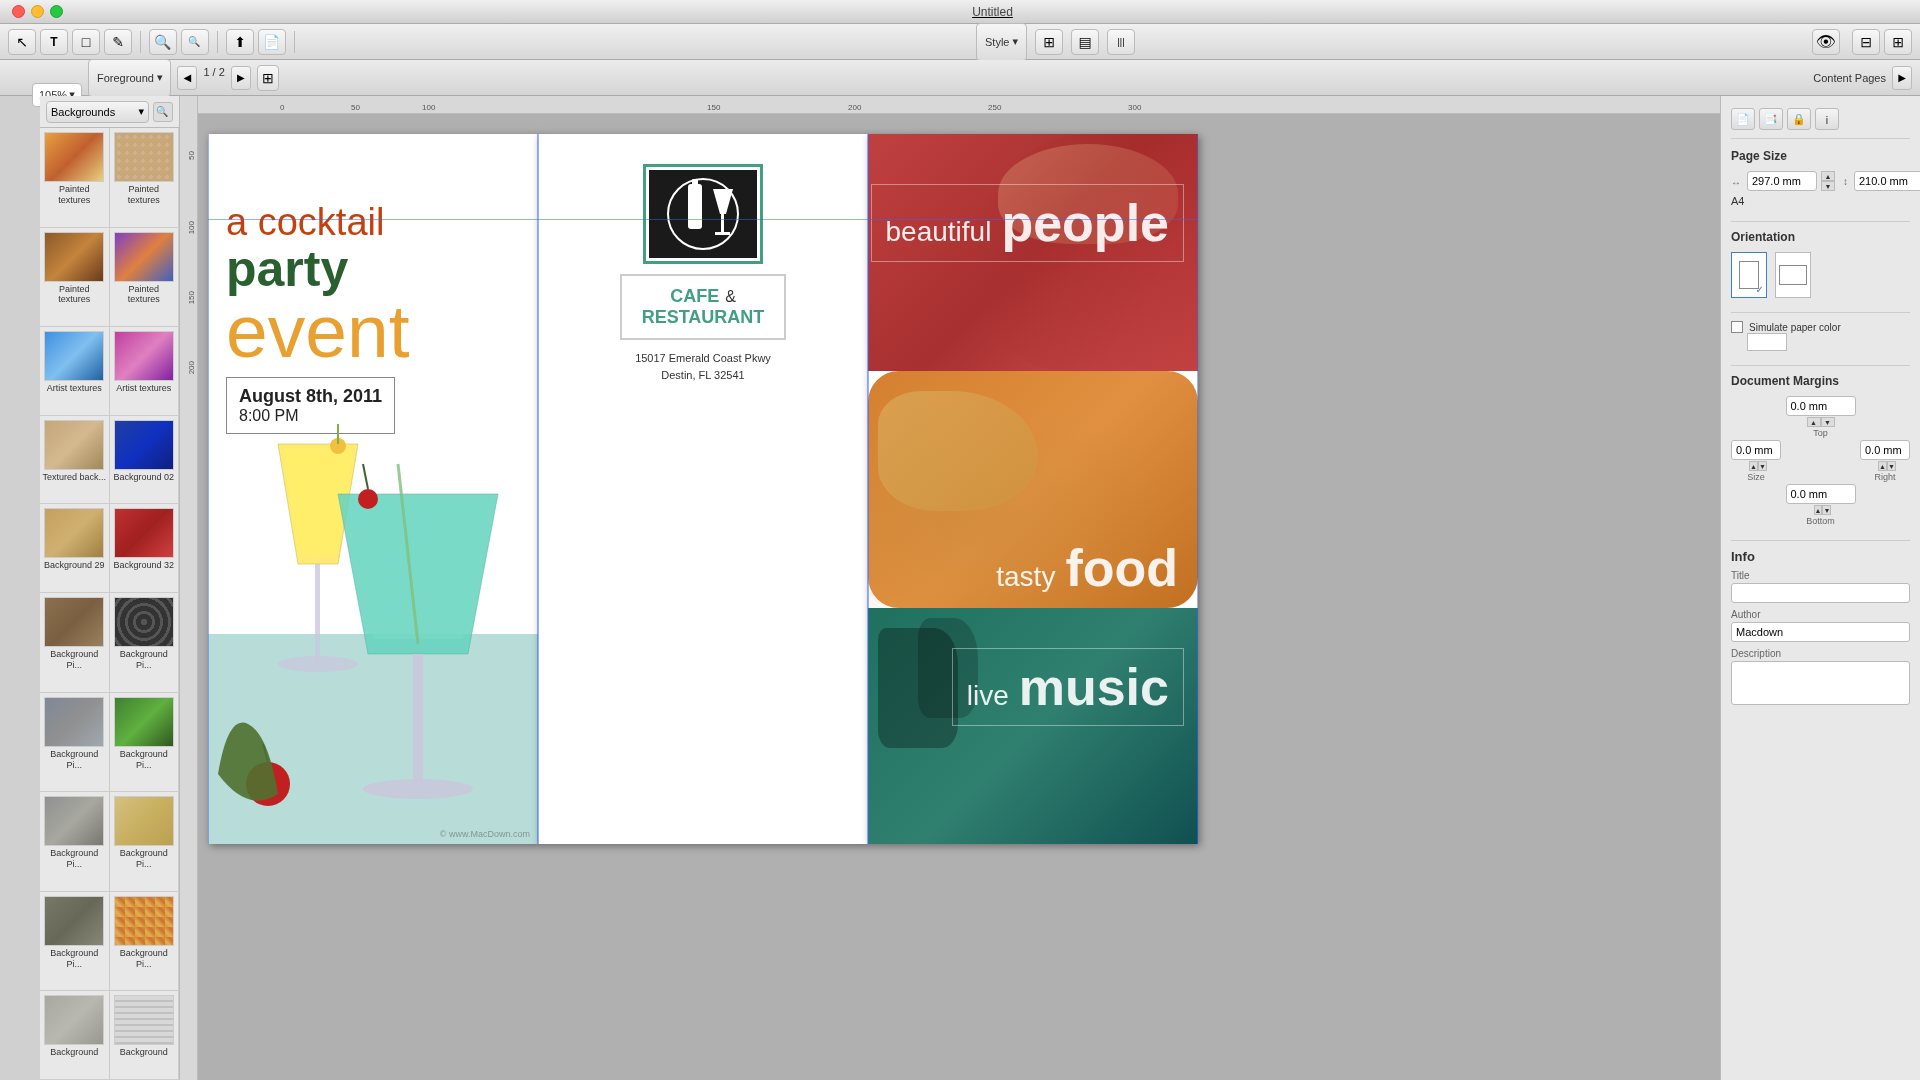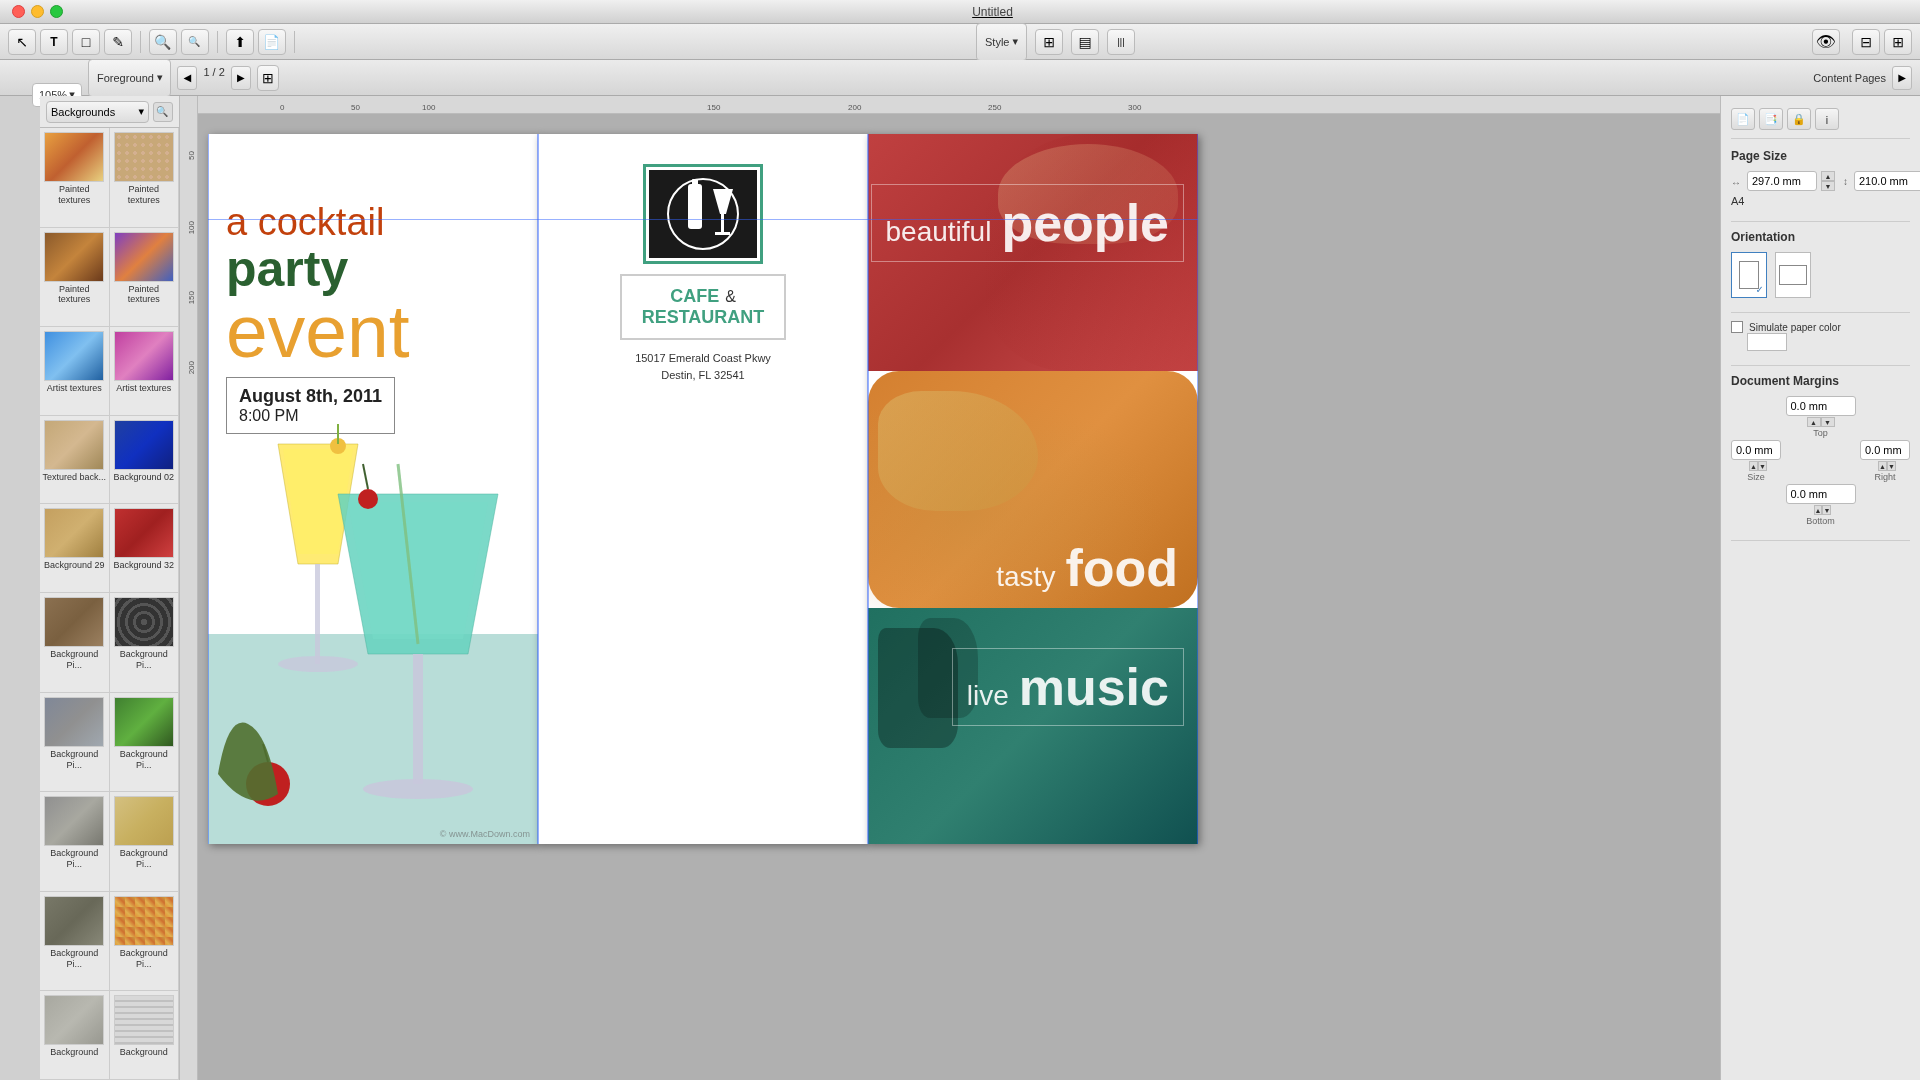--- a/index.html
+++ b/index.html
@@ -609,17 +609,32 @@
               <div class="rp-step-btn">▲</div>
               <div class="rp-step-btn">▼</div>
             </div>
             <span style="font-size:9px; color:#666;">Bottom</span>
           </div>
         </div>
       </div>
 
       <div class="rp-divider"></div>
 
+      <div class="rp-section">
+        <div class="info-title">Info</div>
+        <div class="info-field">
+          <div class="info-label">Title</div>
+          <input class="info-input" type="text" value="" style="">
+        </div>
+        <div class="info-field">
+          <div class="info-label">Author</div>
+          <input class="info-input" type="text" value="Macdown" style="">
+        </div>
+        <div class="info-field">
+          <div class="info-label">Description</div>
+          <textarea class="info-textarea" style=""></textarea>
+        </div>
+      </div>
 
     </div>
 
   </div>
 </div>
 
 </body></html>

